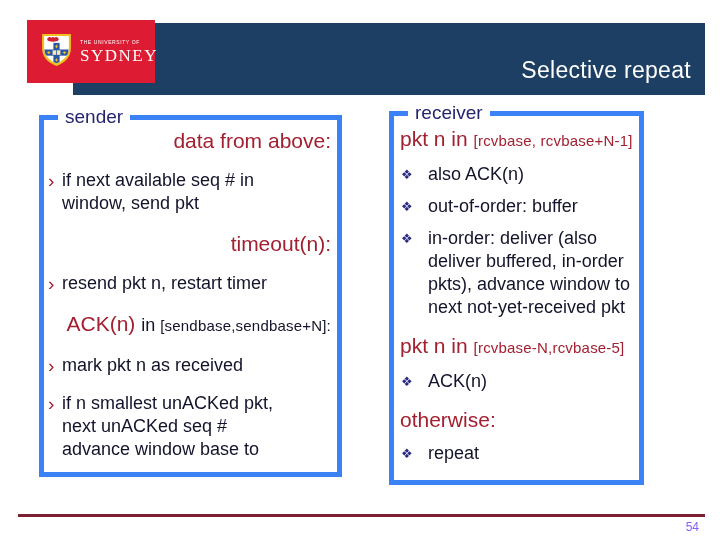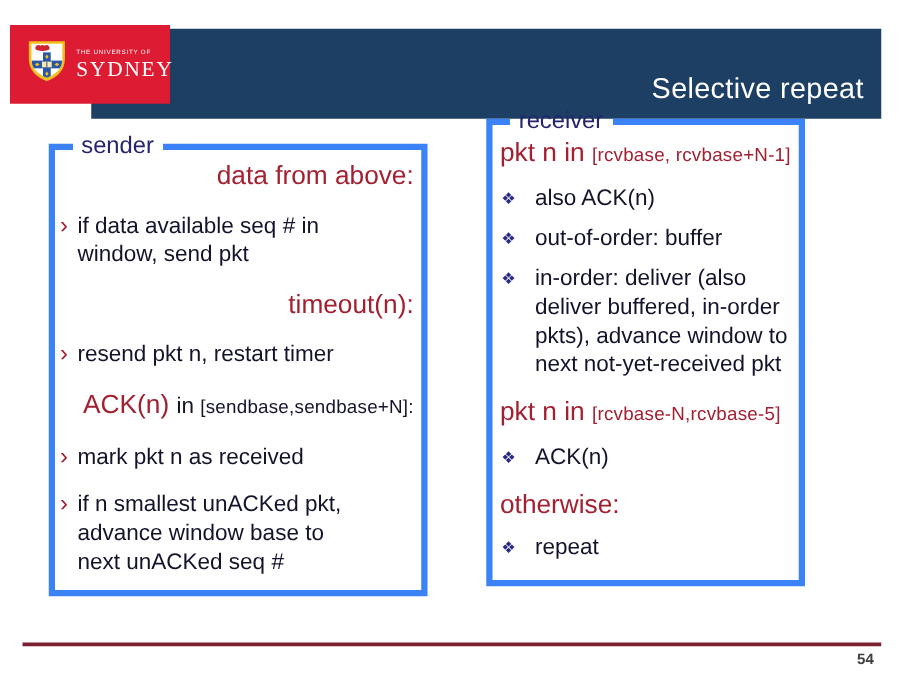--- a/index.html
+++ b/index.html
@@ -13,40 +13,40 @@
   .banner{
     position:absolute;left:73px;top:23px;width:632px;height:72px;
     background:#1d3f63;box-sizing:border-box;
     display:flex;justify-content:flex-end;align-items:flex-end;
     padding:0 14px 11px 0;
   }
   .banner .title{color:#ffffff;font-size:23px;letter-spacing:.3px;}
 
   
   .logo-block{
-    position:absolute;left:8px;top:20px;width:128px;height:63px;
+    position:absolute;left:27px;top:20px;width:128px;height:63px;
     background:#dd1b32;box-sizing:border-box;
     display:flex;align-items:center;padding-left:14px;gap:8px;
   }
   .logo-text{color:#fff;line-height:1;}
   .logo-small{font-size:5px;letter-spacing:.6px;margin-bottom:2px;white-space:nowrap;}
   .logo-large{font-family:"Liberation Serif",serif;font-size:17px;letter-spacing:1.5px;}
 
   
   fieldset.box{
     position:absolute;margin:0;background:transparent;
     border:5px solid #3b82f6;box-sizing:border-box;
     padding:0 6px 0 4px;
   }
   fieldset.box legend{
     color:#25256e;font-size:19px;line-height:22px;
     margin-left:10px;padding:0 7px;
   }
   .box-sender{left:39px;top:106px;width:303px;height:371px;}
-  .box-receiver{left:389px;top:86px;width:246px;height:383px;}
+  .box-receiver{left:389px;top:102px;width:246px;height:383px;}
 
   .h{color:#a32031;font-size:21px;line-height:26px;margin:16px 0 0 2px;white-space:nowrap;}
   .h:first-of-type{margin-top:0;}
   .box-sender .h{margin-top:16px;text-align:right;}
   .box-sender .h.first{margin-top:0;}
   .box-receiver .h{margin-top:14px;}
   .box-receiver .h.first{margin-top:2px;}
   .h .mid{color:#13132b;font-size:18px;}
   .h .rng{font-size:15px;letter-spacing:.2px;}
   .h .rng.navy{color:#13132b;}
@@ -54,21 +54,21 @@
   .item{display:flex;align-items:flex-start;font-size:18px;line-height:23px;color:#13132b;}
   .box-sender .item{margin-top:15px;}
   .box-receiver .item{margin-top:9px;}
   .bullet{flex:none;}
   .box-sender .bullet{color:#a32031;width:14px;font-size:19px;line-height:23px;}
   .box-receiver .bullet{color:#2a2a85;width:30px;font-size:13px;line-height:23px;padding-left:3px;box-sizing:border-box;}
   .lines{flex:1;}
 
   
   .footer-line{position:absolute;left:18px;top:514px;width:687px;height:3px;background:#7d2033;}
-  .page-number{position:absolute;right:21px;top:520px;color:#404040;font-size:12px;font-weight:bold;}
+  .page-number{position:absolute;right:21px;top:520px;color:#8b5cf6;font-size:12px;}
 </style>
 </head>
 <body>
 
 <div class="slide">
 
   <div class="banner">
     <span class="title">Selective repeat</span>
   </div>
 
@@ -99,21 +99,21 @@
     </span>
   </div>
 
   <fieldset class="box box-sender">
     <legend>sender</legend>
 
     <div class="h first">data from above:</div>
     <div class="item">
       <span class="bullet">›</span>
       <span class="lines">
-        <div>if data available seq # in</div>
+        <div>if next available seq # in</div>
         <div>window, send pkt</div>
       </span>
     </div>
 
     <div class="h">timeout(n):</div>
     <div class="item">
       <span class="bullet">›</span>
       <span class="lines">
         <div>resend pkt n, restart timer</div>
       </span>
@@ -127,22 +127,22 @@
     <div class="item">
       <span class="bullet">›</span>
       <span class="lines">
         <div>mark pkt n as received</div>
       </span>
     </div>
     <div class="item">
       <span class="bullet">›</span>
       <span class="lines">
         <div>if n smallest unACKed pkt,</div>
+        <div>next unACKed seq #</div>
         <div>advance window base to</div>
-        <div>next unACKed seq #</div>
       </span>
     </div>
   </fieldset>
 
   <fieldset class="box box-receiver">
     <legend>receiver</legend>
 
     <div class="h first">
       <span>pkt n in</span>
       <span class="rng">[rcvbase, rcvbase+N-1]</span>

